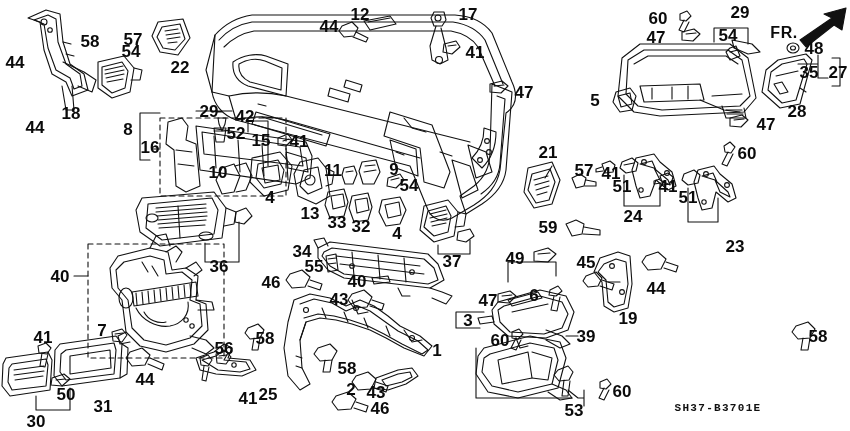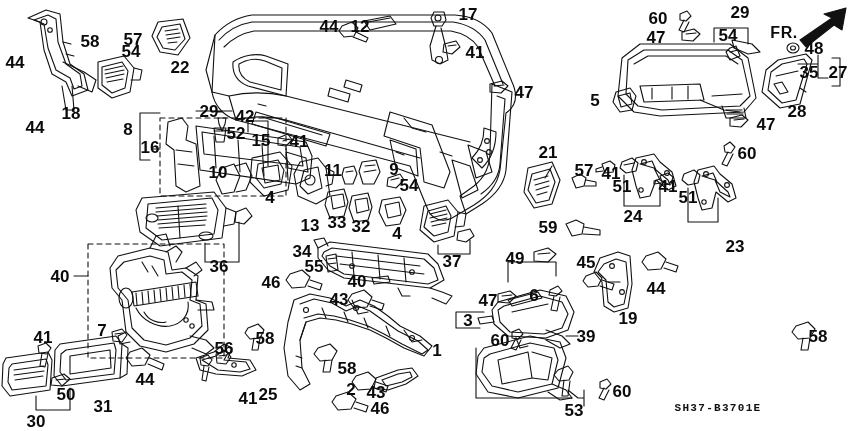--- a/index.html
+++ b/index.html
@@ -549,21 +549,21 @@
   </svg>
 
   <div id="labels">
       <div class="lbl n" style="left: 15px; top: 62px;">44</div>
       <div class="lbl n" style="left: 90px; top: 41px;">58</div>
       <div class="lbl n" style="left: 133px; top: 39px;">57</div>
       <div class="lbl n" style="left: 131px; top: 51px;">54</div>
       <div class="lbl n" style="left: 180px; top: 67px;">22</div>
       <div class="lbl n" style="left: 71px; top: 113px;">18</div>
       <div class="lbl n" style="left: 35px; top: 127px;">44</div>
-      <div class="lbl n" style="left: 360px; top: 26px;">12</div>
+      <div class="lbl n" style="left: 360px; top: 14px;">12</div>
       <div class="lbl n" style="left: 329px; top: 26px;">44</div>
       <div class="lbl n" style="left: 468px; top: 14px;">17</div>
       <div class="lbl n" style="left: 475px; top: 52px;">41</div>
       <div class="lbl n" style="left: 524px; top: 92px;">47</div>
       <div class="lbl n" style="left: 658px; top: 18px;">60</div>
       <div class="lbl n" style="left: 656px; top: 37px;">47</div>
       <div class="lbl n" style="left: 740px; top: 12px;">29</div>
       <div class="lbl n" style="left: 728px; top: 35px;">54</div>
       <div class="lbl fr" style="left: 784px; top: 33px;">FR.</div>
       <div class="lbl n" style="left: 814px; top: 48px;">48</div>
@@ -574,21 +574,21 @@
       <div class="lbl n" style="left: 766px; top: 124px;">47</div>
       <div class="lbl n" style="left: 209px; top: 111px;">29</div>
       <div class="lbl n" style="left: 245px; top: 116px;">42</div>
       <div class="lbl n" style="left: 128px; top: 129px;">8</div>
       <div class="lbl n" style="left: 236px; top: 133px;">52</div>
       <div class="lbl n" style="left: 261px; top: 140px;">15</div>
       <div class="lbl n" style="left: 299px; top: 141px;">41</div>
       <div class="lbl n" style="left: 150px; top: 147px;">16</div>
       <div class="lbl n" style="left: 218px; top: 172px;">10</div>
       <div class="lbl n" style="left: 270px; top: 197px;">4</div>
-      <div class="lbl n" style="left: 310px; top: 213px; margin-top: 12px;">13</div>
+      <div class="lbl n" style="left: 310px; top: 213px;">13</div>
       <div class="lbl n" style="left: 333px; top: 170px;">11</div>
       <div class="lbl n" style="left: 394px; top: 169px;">9</div>
       <div class="lbl n" style="left: 409px; top: 185px;">54</div>
       <div class="lbl n" style="left: 337px; top: 222px;">33</div>
       <div class="lbl n" style="left: 361px; top: 226px;">32</div>
       <div class="lbl n" style="left: 397px; top: 233px;">4</div>
       <div class="lbl n" style="left: 452px; top: 261px;">37</div>
       <div class="lbl n" style="left: 548px; top: 152px;">21</div>
       <div class="lbl n" style="left: 584px; top: 170px;">57</div>
       <div class="lbl n" style="left: 611px; top: 173px;">41</div>

